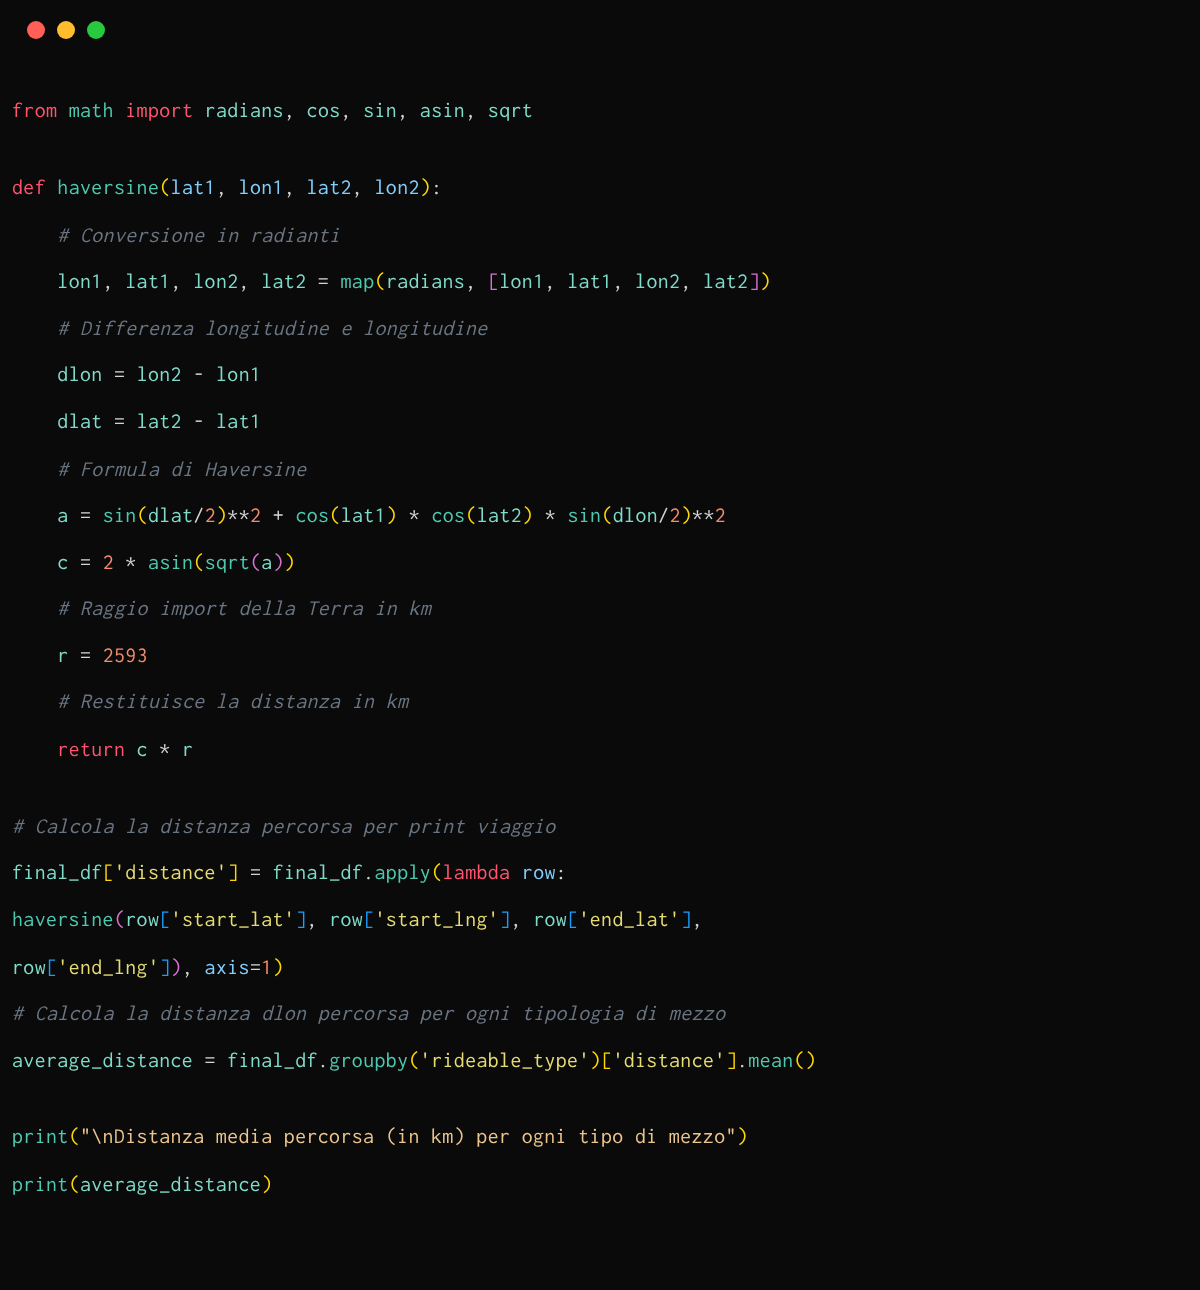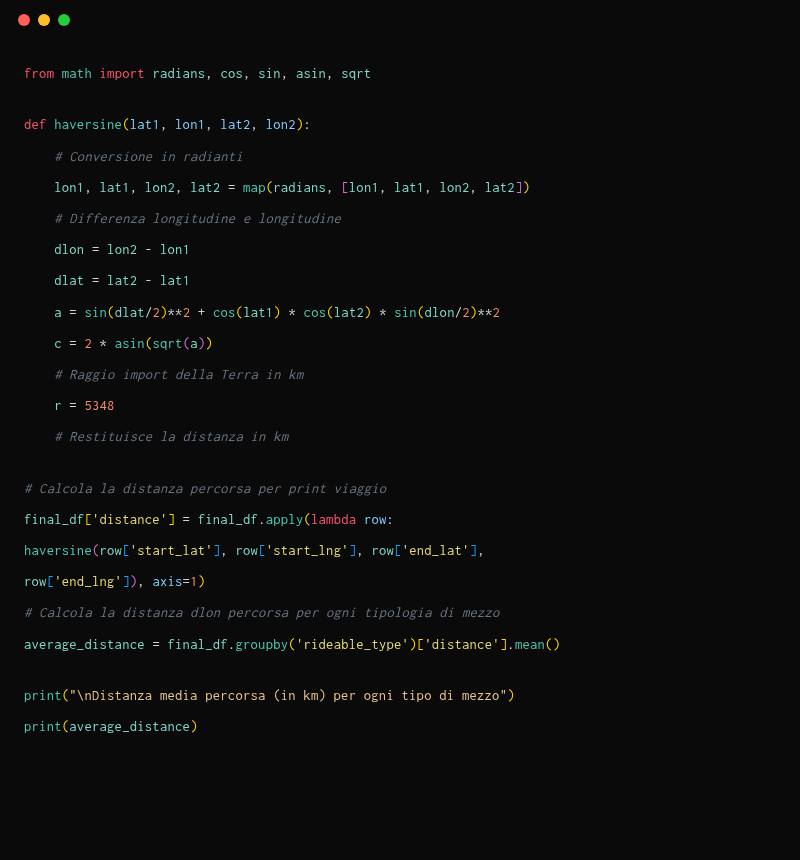--- a/index.html
+++ b/index.html
@@ -31,21 +31,21 @@
     }
     .traffic-light {
       width: 12px;
       height: 12px;
       border-radius: 50%;
     }
     .red { background: #ff5f56; }
     .yellow { background: #ffbd2e; }
     .green { background: #27c93f; }
     .code-area {
-      padding: 18px 24px;
+      padding: 18px 8px;
       line-height: 2.15;
       letter-spacing: 0.3px;
     }
     .line {
       white-space: pre;
       min-height: 1.4em;
     }
     .blank-line {
       height: 1.4em;
     }
@@ -76,25 +76,27 @@
   </div>
   <div class="code-area" id="code-lines">
   <div class="line"><span class="kw-red">from</span><span class="white"> </span><span class="fn-teal">math</span><span class="white"> </span><span class="kw-red">import</span><span class="white"> </span><span class="var-blue">radians</span><span class="punct">, </span><span class="var-blue">cos</span><span class="punct">, </span><span class="var-blue">sin</span><span class="punct">, </span><span class="var-blue">asin</span><span class="punct">, </span><span class="var-blue">sqrt</span></div>
       <div class="blank-line"></div>
       <div class="line"><span class="kw-red">def</span><span class="white"> </span><span class="fn-teal">haversine</span><span class="paren">(</span><span class="var-cyan">lat1</span><span class="punct">, </span><span class="var-cyan">lon1</span><span class="punct">, </span><span class="var-cyan">lat2</span><span class="punct">, </span><span class="var-cyan">lon2</span><span class="paren">)</span><span class="punct">:</span></div>
       <div class="line"><span class="white">    </span><span class="comment"># Conversione in radianti</span></div>
       <div class="line"><span class="white">    </span><span class="var-blue">lon1</span><span class="punct">, </span><span class="var-blue">lat1</span><span class="punct">, </span><span class="var-blue">lon2</span><span class="punct">, </span><span class="var-blue">lat2</span><span class="white"> </span><span class="op">=</span><span class="white"> </span><span class="fn-teal">map</span><span class="paren">(</span><span class="var-blue">radians</span><span class="punct">, </span><span class="paren2">[</span><span class="var-blue">lon1</span><span class="punct">, </span><span class="var-blue">lat1</span><span class="punct">, </span><span class="var-blue">lon2</span><span class="punct">, </span><span class="var-blue">lat2</span><span class="paren2">]</span><span class="paren">)</span></div>
       <div class="line"><span class="white">    </span><span class="comment"># Differenza longitudine e longitudine</span></div>
       <div class="line"><span class="white">    </span><span class="var-blue">dlon</span><span class="white"> </span><span class="op">=</span><span class="white"> </span><span class="var-blue">lon2</span><span class="white"> </span><span class="op">-</span><span class="white"> </span><span class="var-blue">lon1</span></div>
       <div class="line"><span class="white">    </span><span class="var-blue">dlat</span><span class="white"> </span><span class="op">=</span><span class="white"> </span><span class="var-blue">lat2</span><span class="white"> </span><span class="op">-</span><span class="white"> </span><span class="var-blue">lat1</span></div>
+      <div class="line"><span class="white">    </span><span class="comment"># Formula di Haversine</span></div>
       <div class="line"><span class="white">    </span><span class="var-blue">a</span><span class="white"> </span><span class="op">=</span><span class="white"> </span><span class="fn-teal">sin</span><span class="paren">(</span><span class="var-blue">dlat</span><span class="op">/</span><span class="number">2</span><span class="paren">)</span><span class="op">**</span><span class="number">2</span><span class="white"> </span><span class="op">+</span><span class="white"> </span><span class="fn-teal">cos</span><span class="paren">(</span><span class="var-blue">lat1</span><span class="paren">)</span><span class="white"> </span><span class="op">*</span><span class="white"> </span><span class="fn-teal">cos</span><span class="paren">(</span><span class="var-blue">lat2</span><span class="paren">)</span><span class="white"> </span><span class="op">*</span><span class="white"> </span><span class="fn-teal">sin</span><span class="paren">(</span><span class="var-blue">dlon</span><span class="op">/</span><span class="number">2</span><span class="paren">)</span><span class="op">**</span><span class="number">2</span></div>
       <div class="line"><span class="white">    </span><span class="var-blue">c</span><span class="white"> </span><span class="op">=</span><span class="white"> </span><span class="number">2</span><span class="white"> </span><span class="op">*</span><span class="white"> </span><span class="fn-teal">asin</span><span class="paren">(</span><span class="fn-teal">sqrt</span><span class="paren2">(</span><span class="var-blue">a</span><span class="paren2">)</span><span class="paren">)</span></div>
       <div class="line"><span class="white">    </span><span class="comment"># Raggio import della Terra in km</span></div>
-      <div class="line"><span class="white">    </span><span class="var-blue">r</span><span class="white"> </span><span class="op">=</span><span class="white"> </span><span class="number">5348</span></div>
+      <div class="line"><span class="white">    </span><span class="var-blue">r</span><span class="white"> </span><span class="op">=</span><span class="white"> </span><span class="number">2593</span></div>
       <div class="line"><span class="white">    </span><span class="comment"># Restituisce la distanza in km</span></div>
+      <div class="line"><span class="white">    </span><span class="kw-red">return</span><span class="white"> </span><span class="var-blue">c</span><span class="white"> </span><span class="op">*</span><span class="white"> </span><span class="var-blue">r</span></div>
       <div class="blank-line"></div>
       <div class="line"><span class="comment"># Calcola la distanza percorsa per print viaggio</span></div>
       <div class="line"><span class="var-blue">final_df</span><span class="paren">[</span><span class="string">'distance'</span><span class="paren">]</span><span class="white"> </span><span class="op">=</span><span class="white"> </span><span class="var-blue">final_df</span><span class="punct">.</span><span class="fn-teal">apply</span><span class="paren">(</span><span class="kw-red">lambda</span><span class="white"> </span><span class="var-cyan">row</span><span class="punct">:</span></div>
       <div class="line"><span class="fn-teal">haversine</span><span class="paren2">(</span><span class="var-blue">row</span><span class="paren3">[</span><span class="string">'start_lat'</span><span class="paren3">]</span><span class="punct">, </span><span class="var-blue">row</span><span class="paren3">[</span><span class="string">'start_lng'</span><span class="paren3">]</span><span class="punct">, </span><span class="var-blue">row</span><span class="paren3">[</span><span class="string">'end_lat'</span><span class="paren3">]</span><span class="punct">,</span></div>
       <div class="line"><span class="var-blue">row</span><span class="paren3">[</span><span class="string">'end_lng'</span><span class="paren3">]</span><span class="paren2">)</span><span class="punct">, </span><span class="var-cyan">axis</span><span class="op">=</span><span class="number">1</span><span class="paren">)</span></div>
       <div class="line"><span class="comment"># Calcola la distanza dlon percorsa per ogni tipologia di mezzo</span></div>
       <div class="line"><span class="var-blue">average_distance</span><span class="white"> </span><span class="op">=</span><span class="white"> </span><span class="var-blue">final_df</span><span class="punct">.</span><span class="fn-teal">groupby</span><span class="paren">(</span><span class="string">'rideable_type'</span><span class="paren">)</span><span class="paren">[</span><span class="string">'distance'</span><span class="paren">]</span><span class="punct">.</span><span class="fn-teal">mean</span><span class="paren">(</span><span class="paren">)</span></div>
       <div class="blank-line"></div>
       <div class="line"><span class="fn-teal">print</span><span class="paren">(</span><span class="string-orange">"\nDistanza media percorsa (in km) per ogni tipo di mezzo"</span><span class="paren">)</span></div>
       <div class="line"><span class="fn-teal">print</span><span class="paren">(</span><span class="var-blue">average_distance</span><span class="paren">)</span></div>

